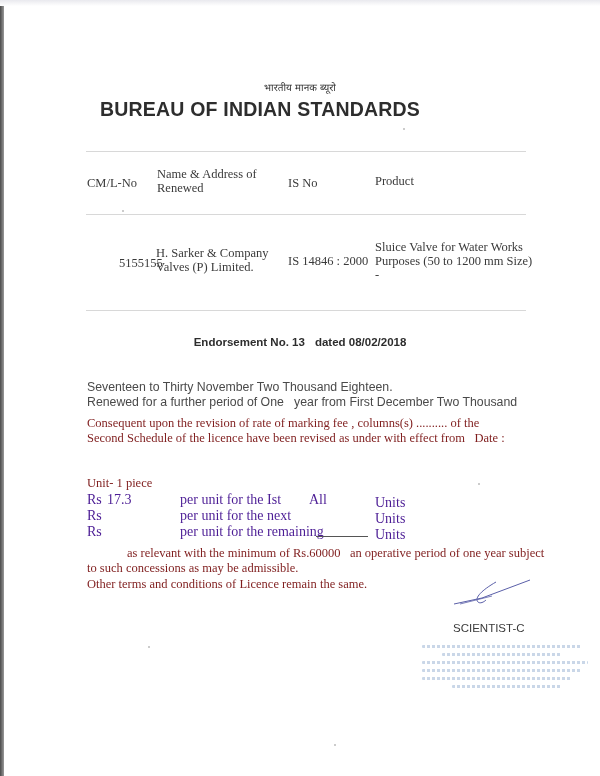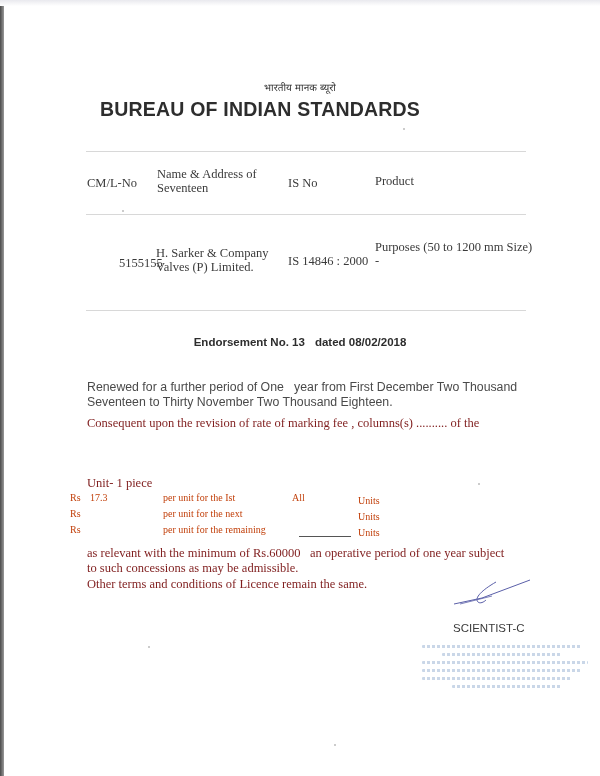--- a/index.html
+++ b/index.html
@@ -39,21 +39,21 @@
     }
     .endorse .gap { display: inline-block; width: 10px; }
     .para-sans {
       position: absolute; left: 87px; width: 440px;
       font-family: "Liberation Sans", sans-serif; font-size: 12.3px; line-height: 15px; color: #4a4a4a;
     }
     .para-serif {
       position: absolute; left: 87px; width: 420px;
       font-family: "Liberation Serif", serif; font-size: 12.5px; line-height: 14.5px; color: #7f1d1d;
     }
-    .fee-row { position: absolute; left: 70px; height: 15px; width: 420px; font-size: 10px; color: #c2410c; }
+    .fee-row { position: absolute; left: 87px; height: 15px; width: 420px; font-size: 14px; color: #4c1d95; }
     .fee-row span { position: absolute; top: 0; white-space: nowrap; }
     .blank-line {
       position: absolute; top: 12px; width: 52px; height: 1px; background: #555;
     }
     .signature { position: absolute; left: 452px; top: 578px; width: 80px; height: 30px; }
     .sig-title {
       position: absolute; left: 453px; top: 622px;
       font-family: "Liberation Sans", sans-serif; font-size: 11.5px; color: #3a3a3a;
     }
     .stamp {
@@ -75,55 +75,57 @@
 <div class="hindi">भारतीय मानक ब्यूरो</div>
 <div class="title">BUREAU OF INDIAN STANDARDS</div>
 
 <div>
   <div class="rule" style="left:86px; top:151px; width:440px;"></div>
 
   <div>
     <div class="cell" style="left:87px; top:176px;">CM/L-No</div>
     <div class="cell" style="left:157px; top:167px;">
       <div>Name &amp; Address of</div>
-      <div>Seventeen</div>
+      <div>Renewed</div>
     </div>
     <div class="cell" style="left:288px; top:176px;">IS No</div>
     <div class="cell" style="left:375px; top:174px;">Product</div>
   </div>
 
   <div class="rule" style="left:86px; top:214px; width:440px;"></div>
 
   <div>
     <div class="cell" style="left:87px; top:256px;margin-left:32px;">5155155</div>
     <div class="cell" style="left:156px; top:246px;">
       <div>H. Sarker &amp; Company</div>
       <div>Valves (P) Limited.</div>
     </div>
     <div class="cell" style="left:288px; top:254px;">IS 14846 : 2000</div>
     <div class="cell" style="left:375px; top:240px;">
+      <div>Sluice Valve for Water Works</div>
       <div>Purposes (50 to 1200 mm Size)</div>
       <div>-</div>
     </div>
   </div>
 
   <div class="rule" style="left:86px; top:310px; width:440px;"></div>
 </div>
 
 <div class="endorse">
   <span>Endorsement No. 13</span><span class="gap"></span><span>dated 08/02/2018</span>
 </div>
 
 <div class="para-sans" style="top:380px;">
+  <div>Seventeen to Thirty November Two Thousand Eighteen.</div>
   <div style="white-space:pre;">Renewed for a further period of One   year from First December Two Thousand</div>
-  <div>Seventeen to Thirty November Two Thousand Eighteen.</div>
 </div>
 
 <div class="para-serif" style="top:416px;">
   <div>Consequent upon the revision of rate of marking fee , columns(s) .......... of the</div>
+  <div style="white-space:pre;">Second Schedule of the licence have been revised as under with effect from   Date :</div>
 </div>
 
 <div>
   <div class="para-serif" style="top:476px;">Unit- 1 piece</div>
 
   <div class="fee-row" style="top:492px;">
     <span style="left:0;">Rs</span>
     <span style="left:20px;">17.3</span>
     <span style="left:93px;">per unit for the Ist</span>
     <span style="left:222px;">All</span>
@@ -141,21 +143,21 @@
   <div class="fee-row" style="top:524px;">
     <span style="left:0;">Rs</span>
     <span style="left:20px;"></span>
     <span style="left:93px;">per unit for the remaining</span>
     <div class="blank-line" style="left:229px;"></div>
     <span style="left:288px; top:3px;">Units</span>
   </div>
 </div>
 
 <div class="para-serif" style="top:546px;">
-  <div style="white-space:pre;">as relevant with the minimum of Rs.60000   an operative period of one year subject</div>
+  <div style="white-space:pre;margin-left:40px;">as relevant with the minimum of Rs.60000   an operative period of one year subject</div>
   <div>to such concessions as may be admissible.</div>
 </div>
 
 <div class="para-serif" style="top:577px;">Other terms and conditions of Licence remain the same.</div>
 
 <svg class="signature" viewBox="0 0 80 30">
   <path d="M2 26 L30 20 L78 2" stroke="#5a5fa8" stroke-width="1" fill="none"></path>
   <path d="M44 4 C30 12, 22 20, 26 24 C28 26, 32 24, 34 22" stroke="#5a5fa8" stroke-width="1" fill="none"></path>
   <path d="M8 26 L40 18" stroke="#5a5fa8" stroke-width="0.8" fill="none"></path>
 </svg>

